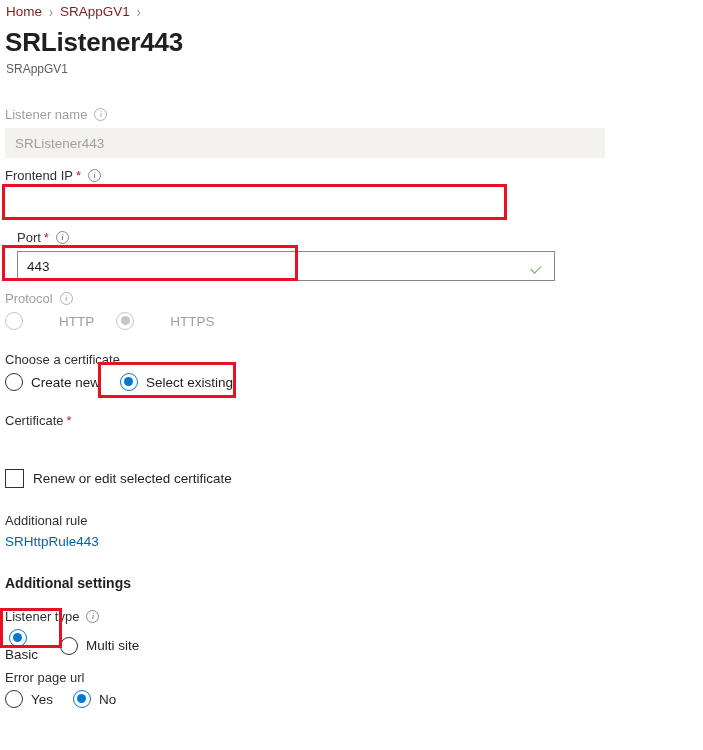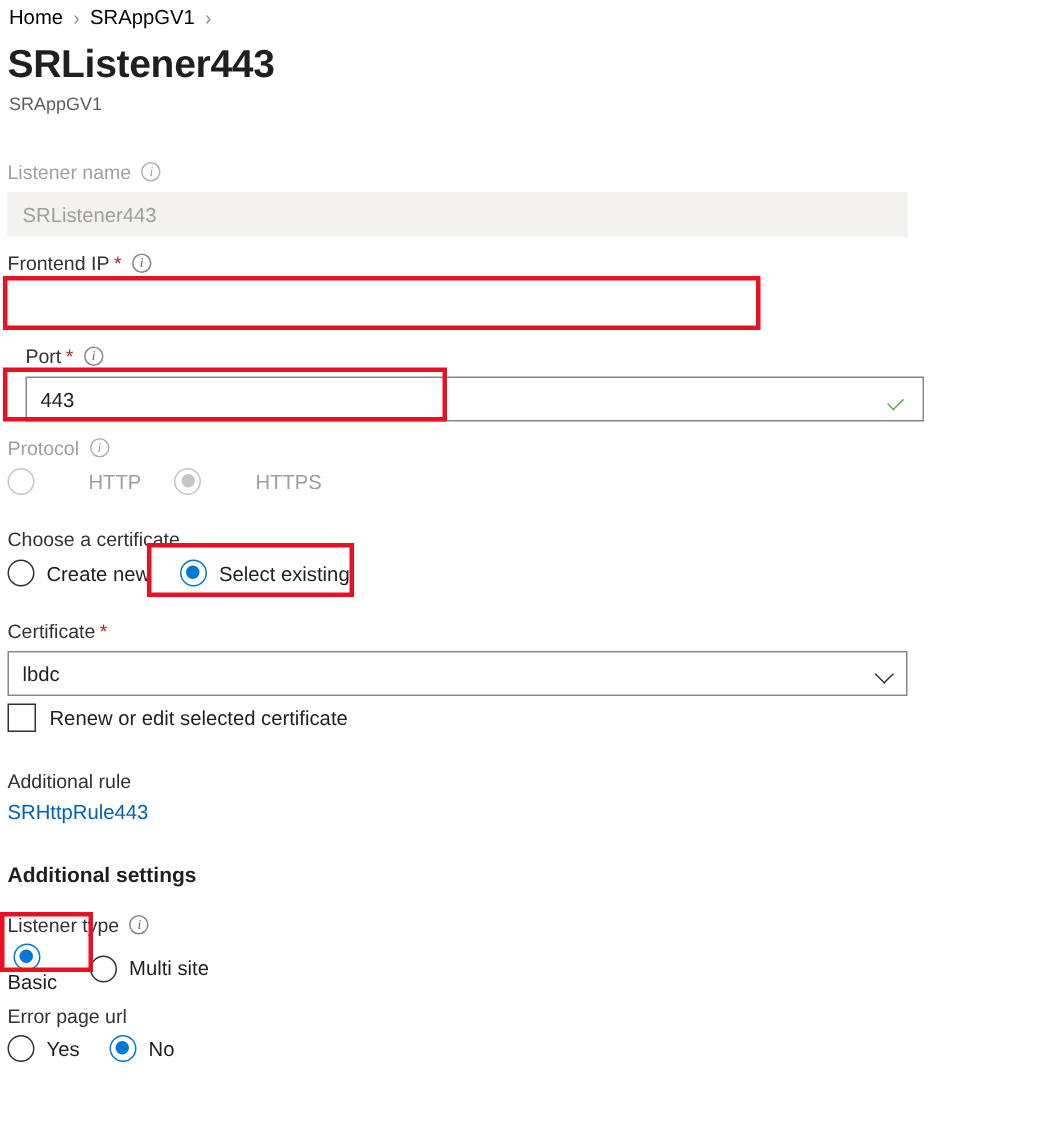--- a/index.html
+++ b/index.html
@@ -11,21 +11,21 @@
     -webkit-font-smoothing: antialiased;
   }
   .page { position: relative; width: 703px; height: 750px; overflow: hidden; }
 
   
   .breadcrumb {
     position: absolute; left: 6px; top: 3px;
     display: flex; align-items: center;
     font-size: 13.5px; line-height: 18px;
   }
-  .crumb-link { color: #000000; cursor: pointer; white-space: nowrap; }
+  .crumb-link { color: #7f1d1d; cursor: pointer; white-space: nowrap; }
   .crumb-sep {
     color: #8a8886; margin: 0 7px; font-size: 12px;
     transform: scaleY(1.15); display: inline-block;
   }
 
   
   .title {
     position: absolute; left: 5px; top: 26px;
     font-size: 26px; font-weight: 600; color: #201f1e;
     letter-spacing: -0.2px; line-height: 32px;
@@ -166,21 +166,21 @@
   </div>
 
   <div class="fld" style="top:229px; width:600px;margin-left:12px;">
     <div class="lbl">
       <span>Port</span>
       <span class="req">*</span>
       <span class="info-icon">
           <span>i</span>
         </span>
     </div>
-    <div class="control" style="width:599px; margin-top:5px;">
+    <div class="control" style="width:538px; margin-top:5px;">
       <span class="val">443</span>
       <span class="check"></span>
     </div>
   </div>
 
   <div class="fld" style="top:290px;">
     <div class="lbl disabled">
       <span>Protocol</span>
       <span class="info-icon disabled">
           <span>i</span>
@@ -210,24 +210,20 @@
         <span>Select existing</span>
       </div>
     </div>
   </div>
 
   <div class="fld" style="top:412px; width:600px;">
     <div class="lbl">
       <span>Certificate</span>
       <span class="req">*</span>
     </div>
-    <div class="control" style="width:600px; margin-top:5px;">
-      <span class="val">lbdc</span>
-      <span class="chev"></span>
-    </div>
   </div>
 
   <div class="fld" style="top:469px;">
     <div class="cbx-row">
       <span class="cbx"></span>
       <span class="cbx-label">Renew or edit selected certificate</span>
     </div>
   </div>
 
   <div class="fld" style="top:512px;">

